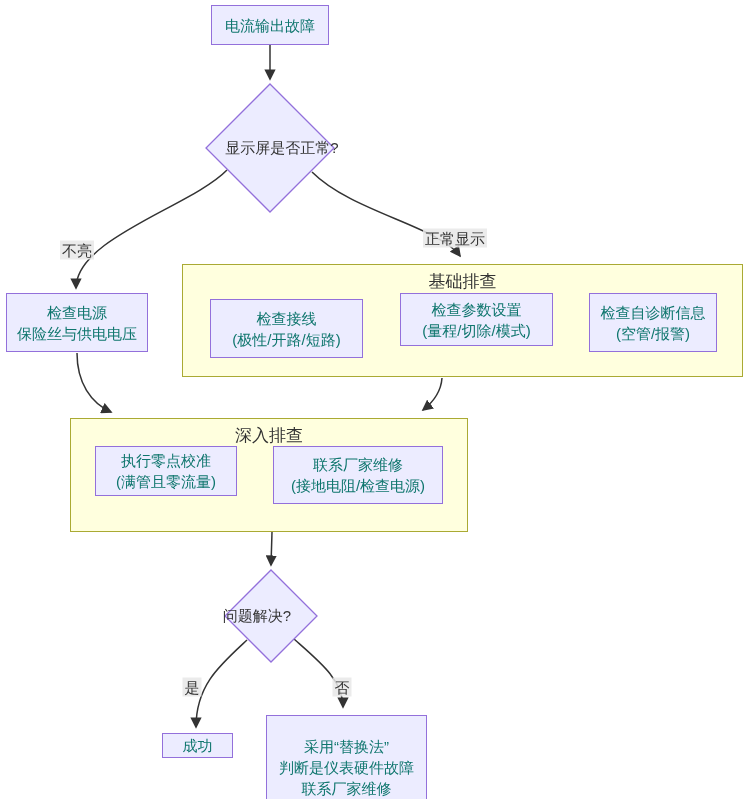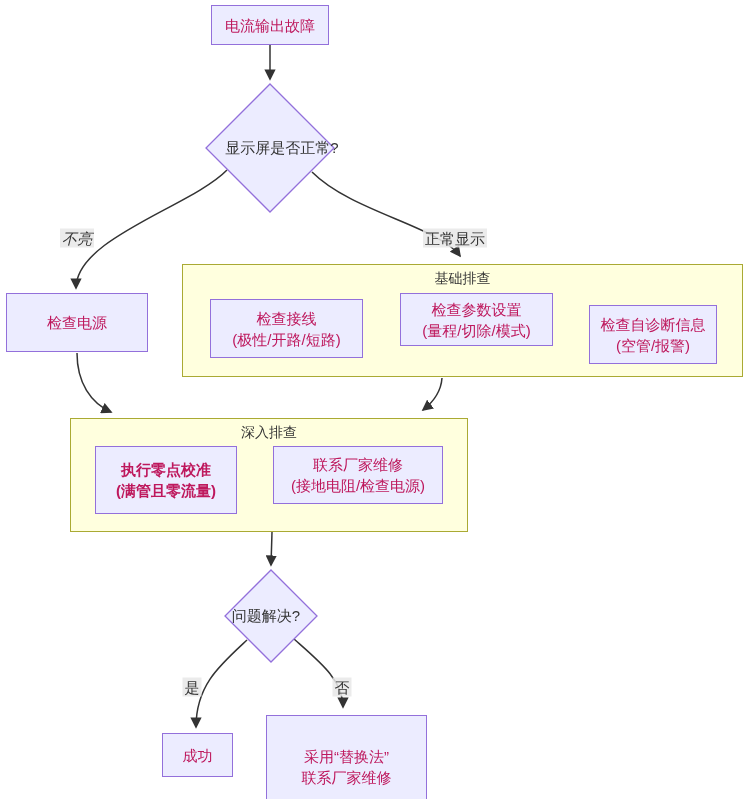--- a/index.html
+++ b/index.html
@@ -15,36 +15,36 @@
   .cluster{
     position:absolute;
     background:#ffffde;
     border:1px solid #aaaa33;
     box-sizing:border-box;
   }
   .cluster-title{
     position:absolute;
     left:0;top:5px;width:100%;
     text-align:center;
-    font-size:14px;
+    font-size:17px;
     color:#333333;
   }
   .node{
     position:absolute;
     background:#ececff;
     border:1px solid #9370db;
     box-sizing:border-box;
     display:flex;
     flex-direction:column;
     align-items:center;
     justify-content:center;
     text-align:center;
     font-size:15px;
     line-height:21px;
-    color:#be185d;
+    color:#0f766e;
   }
   .diamond-label{
     position:absolute;
     display:flex;
     align-items:center;
     justify-content:center;
     text-align:center;
     font-size:15px;
     color:#333333;
   }
@@ -90,64 +90,66 @@
     </g>
     <g fill="#ececff" stroke="#9370db" stroke-width="1.3">
       <polygon points="270,84 334,148 270,212 206,148"></polygon>
       <polygon points="271,570 317,616 271,662 225,616"></polygon>
     </g>
   </svg>
 
   <div class="diamond-label" style="left:206px;top:138px;width:128px;height:20px;margin-left:12px;">
     <span>显示屏是否正常?</span>
   </div>
-  <div class="diamond-label" style="left:216px;top:606px;width:100px;height:20px;">
+  <div class="diamond-label" style="left:207px;top:606px;width:100px;height:20px;">
     <span>问题解决?</span>
   </div>
 
   <div class="node" style="left:211px;top:5px;width:118px;height:40px;">
     <span>电流输出故障</span>
   </div>
 
   <div class="node" style="left:6px;top:293px;width:142px;height:59px;">
     <span>检查电源</span>
+    <span>保险丝与供电电压</span>
   </div>
 
   <div class="node" style="left:210px;top:293px;width:153px;height:59px;margin-top:6px;">
     <span>检查接线</span>
     <span>(极性/开路/短路)</span>
   </div>
 
   <div class="node" style="left:400px;top:293px;width:153px;height:53px;">
     <span>检查参数设置</span>
     <span>(量程/切除/模式)</span>
   </div>
 
-  <div class="node" style="left:589px;top:293px;width:128px;height:59px;margin-top:12px;">
+  <div class="node" style="left:589px;top:293px;width:128px;height:59px;">
     <span>检查自诊断信息</span>
     <span>(空管/报警)</span>
   </div>
 
-  <div class="node" style="left:95px;top:446px;width:142px;height:68px;font-weight:bold;">
+  <div class="node" style="left:95px;top:446px;width:142px;height:50px;">
     <span>执行零点校准</span>
     <span>(满管且零流量)</span>
   </div>
 
   <div class="node" style="left:273px;top:446px;width:170px;height:58px;">
     <span>联系厂家维修</span>
     <span>(接地电阻/检查电源)</span>
   </div>
 
-  <div class="node" style="left:162px;top:733px;width:71px;height:44px;">
+  <div class="node" style="left:162px;top:733px;width:71px;height:25px;">
     <span>成功</span>
   </div>
 
   <div class="node" style="left:266px;top:715px;width:161px;height:104px;">
     <span>采用“替换法”</span>
+    <span>判断是仪表硬件故障</span>
     <span>联系厂家维修</span>
   </div>
 
-  <div class="edge-label" style="left:77px;top:238px;font-style:italic;">不亮</div>
+  <div class="edge-label" style="left:77px;top:250px;">不亮</div>
   <div class="edge-label" style="left:455px;top:238px;">正常显示</div>
   <div class="edge-label" style="left:192px;top:687px;">是</div>
   <div class="edge-label" style="left:342px;top:687px;">否</div>
 
 </div>
 
 </body></html>

